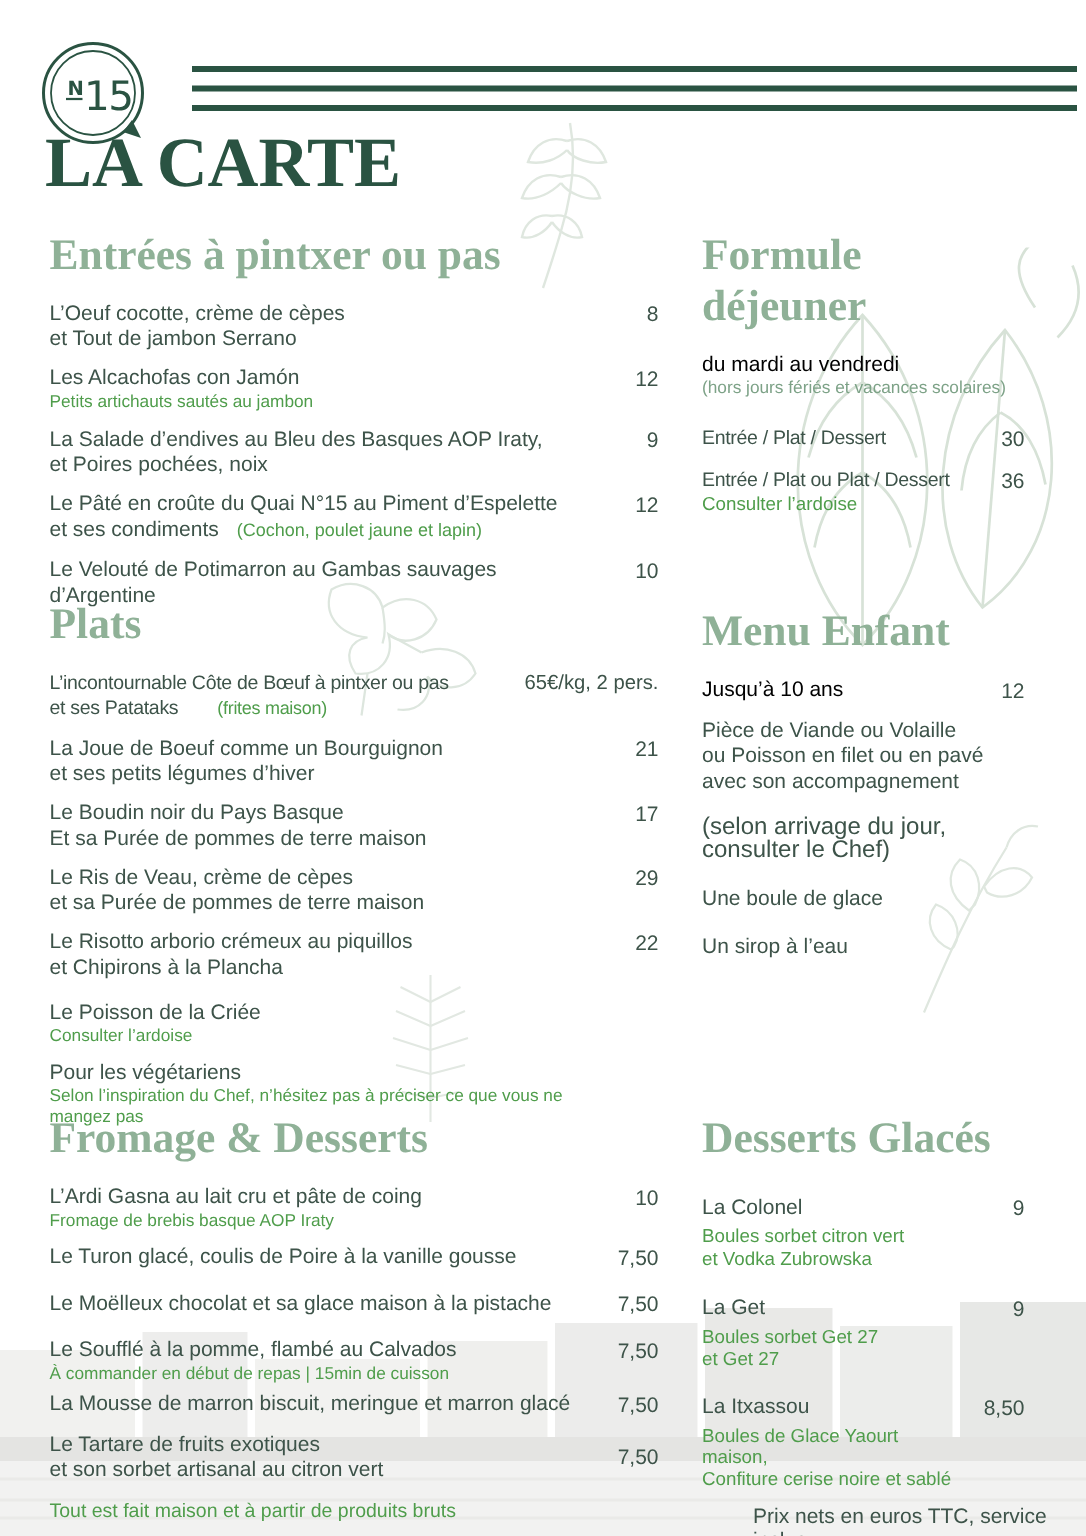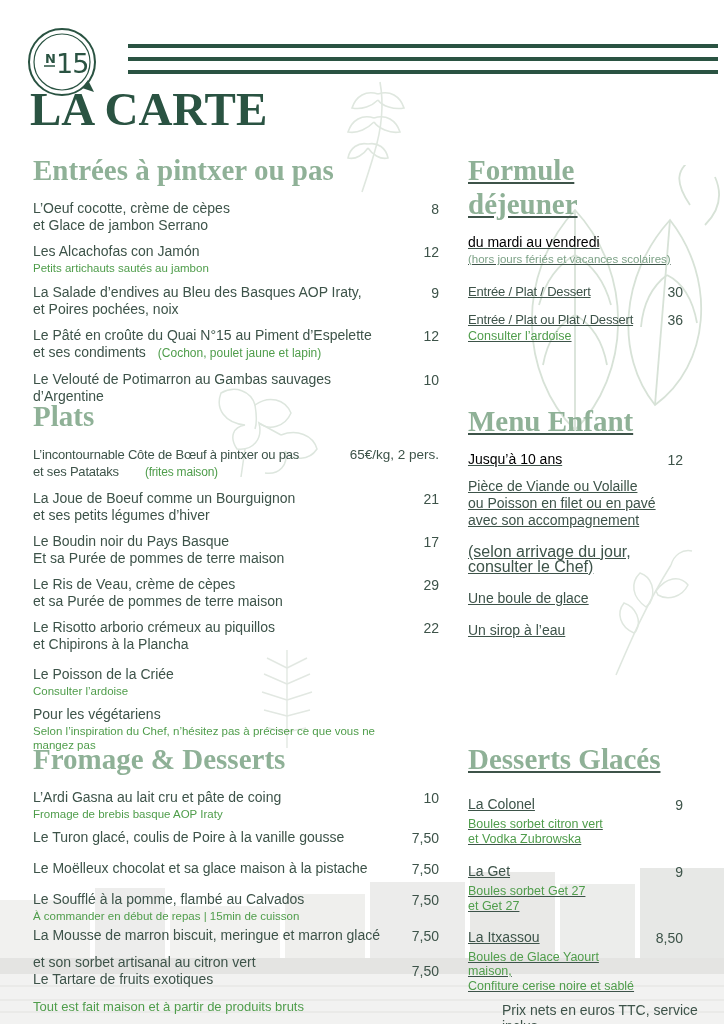--- a/index.html
+++ b/index.html
@@ -18,21 +18,21 @@
   .hline{height:4px;background:#2a5342;margin-bottom:9px;}
   .page-title{
     position:absolute;left:30px;top:86px;
     font-family:"Liberation Serif", serif;font-weight:700;
     font-size:47px;color:#2a5342;letter-spacing:0px;line-height:1;
   }
 
   
   .sec{position:absolute;}
   .sec-left{left:33px;width:406px;}
-  .sec-right{left:468px;width:215px;text-decoration:underline;}
+  .sec-right{left:468px;width:215px;}
   .sec-title{
     font-family:"Liberation Serif", serif;font-weight:700;
     font-size:29px;color:#8fb197;margin:0 0 13px 0;line-height:34px;
   }
   .row{position:relative;padding-right:46px;}
   .name{font-size:14px;line-height:17px;color:#3d5349;}
   .price{position:absolute;right:0;top:1px;font-size:14px;color:#3d5349;white-space:nowrap;}
   .price-wide{font-size:13.5px;text-align:center;}
   .gnote{color:#4f9d4b;font-size:11.5px;line-height:14px;margin-top:1px;}
   .gnote-md{font-size:12.5px;}
@@ -132,21 +132,21 @@
     <div class="hline"></div>
     <div class="hline"></div>
     <div class="hline" style="margin-bottom:0"></div>
   </div>
   <div class="page-title">LA CARTE</div>
 
   <div class="sec sec-left" style="top:153px">
     <h2 class="sec-title">Entrées à pintxer ou pas</h2>
     <div class="row mb9">
       <div class="name">L’Oeuf cocotte, crème de cèpes</div>
-      <div class="name">et Glace de jambon Serrano</div>
+      <div class="name">et Tout de jambon Serrano</div>
       <div class="price">8</div>
     </div>
     <div class="row mb9">
       <div class="name">Les Alcachofas con Jamón</div>
       <div class="gnote">Petits artichauts sautés au jambon</div>
       <div class="price">12</div>
     </div>
     <div class="row mb9">
       <div class="name">La Salade d’endives au Bleu des Basques AOP Iraty,</div>
       <div class="name">et Poires pochées, noix</div>
@@ -218,22 +218,22 @@
     <div class="row mb4">
       <div class="name">Le Soufflé à la pomme, flambé au Calvados</div>
       <div class="gnote">À commander en début de repas |  15min de cuisson</div>
       <div class="price">7,50</div>
     </div>
     <div class="row mb10">
       <div class="name">La Mousse de marron biscuit, meringue et marron glacé</div>
       <div class="price">7,50</div>
     </div>
     <div class="row">
+      <div class="name">Le Tartare de fruits exotiques</div>
       <div class="name">et son sorbet artisanal au citron vert</div>
-      <div class="name">Le Tartare de fruits exotiques</div>
       <div class="price" style="top:9px">7,50</div>
     </div>
   </div>
 
   <div class="sec sec-right" style="top:153px">
     <h2 class="sec-title">Formule déjeuner</h2>
     <div class="name sage" style="font-size:14px">du mardi au vendredi</div>
     <div class="gnote sage" style="color:#7da287">(hors jours fériés et vacances scolaires)</div>
     <div class="row" style="margin-top:17px">
       <div class="name tight">Entrée / Plat / Dessert</div>

